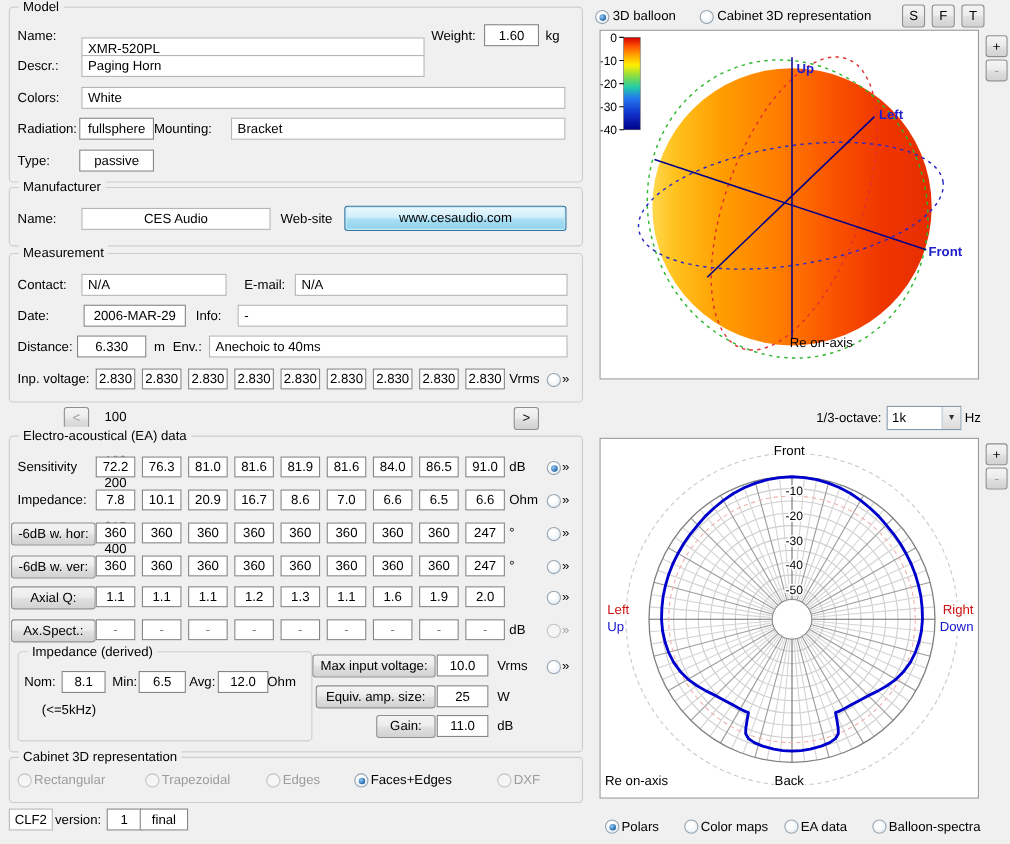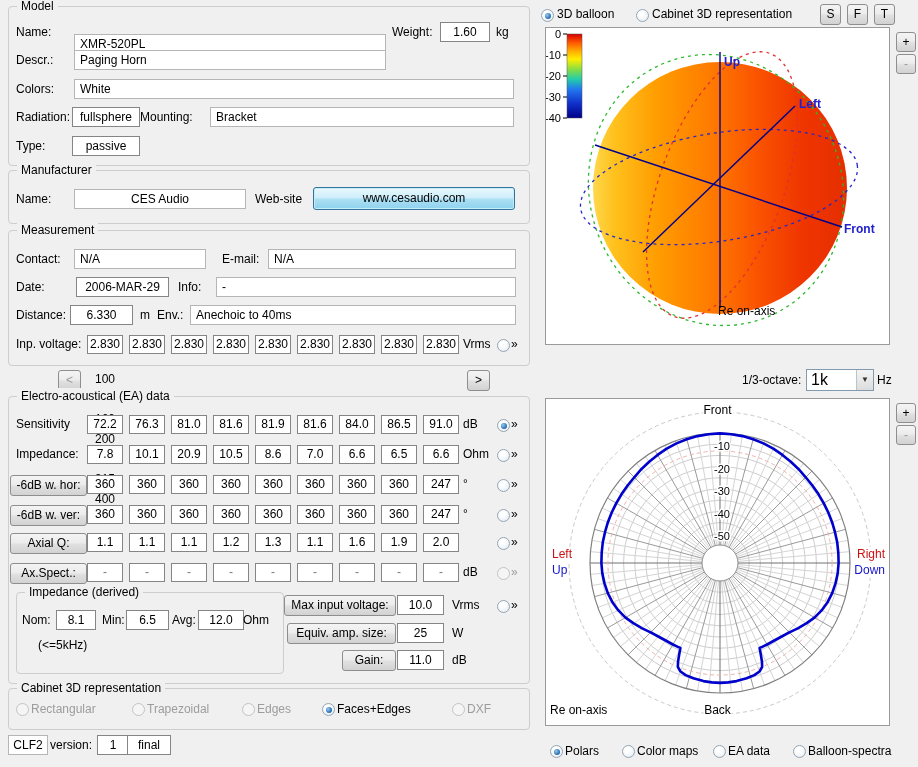--- a/index.html
+++ b/index.html
@@ -17,21 +17,21 @@
   .rad{position:absolute;width:11px;height:11px;border:1px solid #97a5b2;border-radius:50%;background:radial-gradient(circle at 40% 35%,#ffffff 25%,#dde8f1);}
   .rad.sel::after{content:"";position:absolute;left:2.5px;top:2.5px;width:6px;height:6px;border-radius:50%;background:radial-gradient(circle at 35% 35%,#8ecafc,#21619f 75%);}
   .rad.dis{border-color:#c3c3c3;background:#f5f5f5;}
   .hbox{position:absolute;display:flex;gap:6px;}
   .vb{width:34px;height:17px;border:1px solid #858585;background:#fff;text-align:center;line-height:17px;font-size:12px;display:block;}
   .vb.dim{color:#7a7a7a;}
   .fb{width:36px;text-align:center;font-size:12px;display:block;}
   .panel{position:absolute;background:#fff;border:1px solid #9a9a9a;}
   .dimtext{color:#9c9c9c;}
   .combo{position:absolute;background:#fff;border:1px solid #8399ad;height:20px;}
-  .combo .ctext{position:absolute;left:4px;top:0;line-height:20px;font-size:16px;}
+  .combo .ctext{position:absolute;left:4px;top:0;line-height:20px;font-size:12px;}
   .combo .carrow{position:absolute;right:0;top:0;width:16px;height:100%;background:linear-gradient(#f4f4f4,#dcdcdc);border-left:1px solid #b7c4cf;text-align:center;font-size:8px;line-height:20px;color:#333;}
   .plabel{position:absolute;font-size:12px;line-height:15px;background:#fff;padding:0 1px;white-space:nowrap;}
   .red{color:#cc1111;}
   .blue{color:#1414cc;}
 </style>
 </head>
 <body>
 
 <div id="app">
 
@@ -340,21 +340,21 @@
       <span class="vb">91.0</span>
     </div>
     <div class="lbl" style="left:463px;top:415px;line-height:19px;">dB</div>
     <span class="rad sel" style="left:497px;top:419px;"></span>
     <div class="lbl" style="left:511px;top:415px;line-height:19px;">»</div>
     <div class="lbl" style="left:16px;top:445px;line-height:19px;">Impedance:</div>
     <div class="hbox" style="left:87px;top:445px;">
       <span class="vb">7.8</span>
       <span class="vb">10.1</span>
       <span class="vb">20.9</span>
-      <span class="vb">10.5</span>
+      <span class="vb">16.7</span>
       <span class="vb">8.6</span>
       <span class="vb">7.0</span>
       <span class="vb">6.6</span>
       <span class="vb">6.5</span>
       <span class="vb">6.6</span>
     </div>
     <div class="lbl" style="left:463px;top:445px;line-height:19px;">Ohm</div>
     <span class="rad" style="left:497px;top:449px;"></span>
     <div class="lbl" style="left:511px;top:445px;line-height:19px;">»</div>
     <div class="btn" style="left:10px;top:475px;width:75px;height:19px;line-height:19px;">-6dB w. hor:</div>

